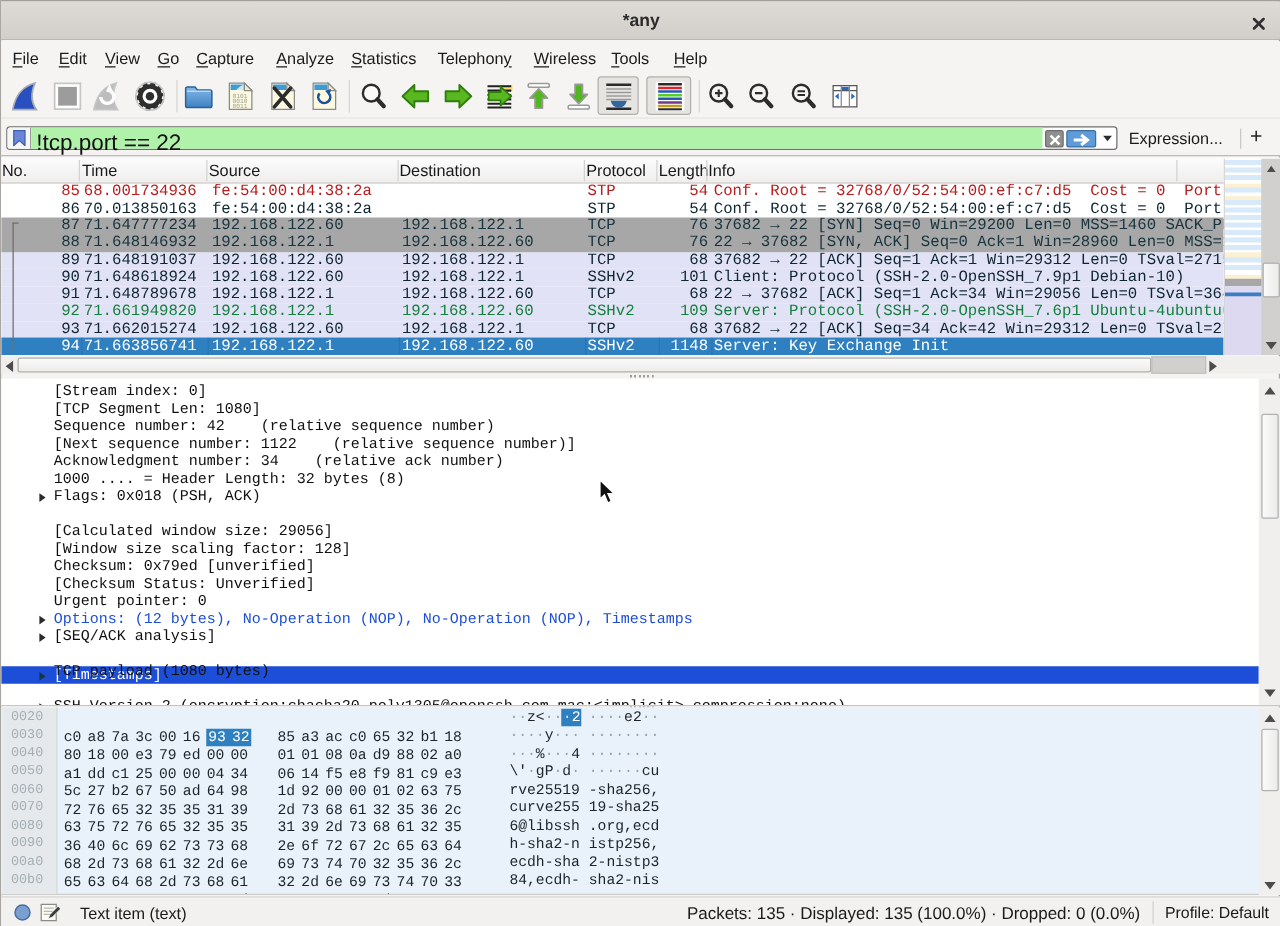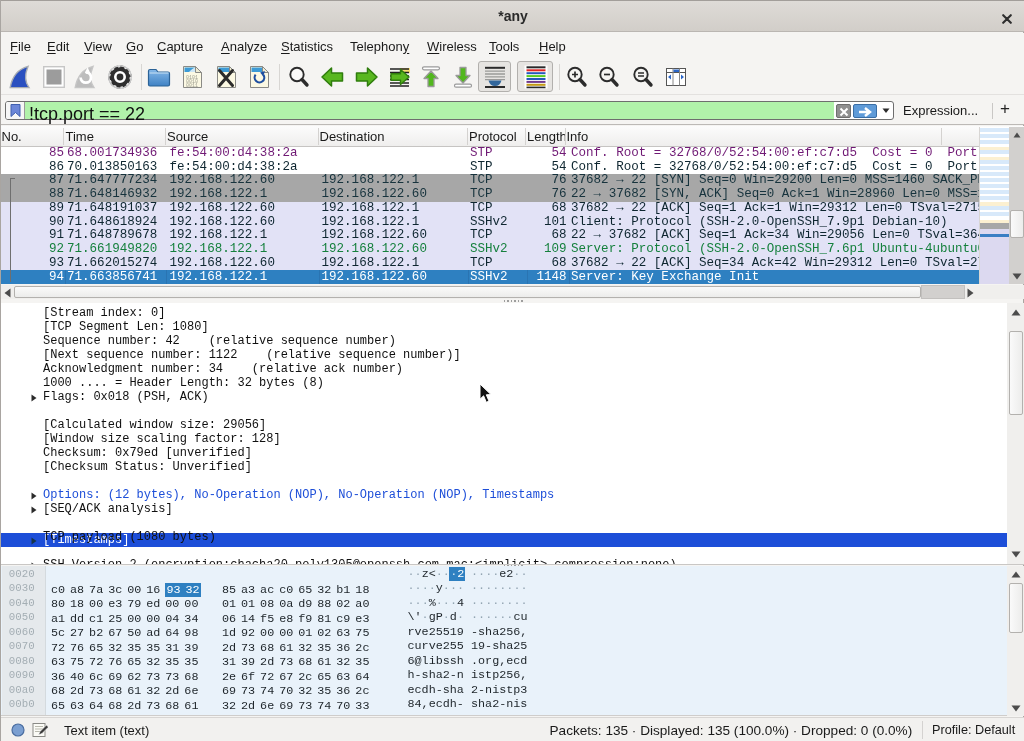--- a/index.html
+++ b/index.html
@@ -230,21 +230,21 @@
   <div class="hlbl" style="left:565.5px">Info</div>
   <div class="hsep" style="left:62px"></div>
   <div class="hsep" style="left:164px"></div>
   <div class="hsep" style="left:317px"></div>
   <div class="hsep" style="left:466px"></div>
   <div class="hsep" style="left:524px"></div>
   <div class="hsep" style="left:564px"></div>
   <div class="hsep" style="left:940px"></div>
 </div>
 <div class="abs" id="plrows">
-  <div class="prow" style="top:0.00px;background:#ffffff;color:#701a75"><span class="c-no">85</span><span class="c-t">68.001734936</span><span class="c-s">fe:54:00:d4:38:2a</span><span class="c-d"></span><span class="c-p">STP</span><span class="c-l">54</span><span class="c-i">Conf. Root = 32768/0/52:54:00:ef:c7:d5  Cost = 0  Port = 0x8005</span></div>
+  <div class="prow" style="top:0.00px;background:#ffffff;color:#b91c1c"><span class="c-no">85</span><span class="c-t">68.001734936</span><span class="c-s">fe:54:00:d4:38:2a</span><span class="c-d"></span><span class="c-p">STP</span><span class="c-l">54</span><span class="c-i">Conf. Root = 32768/0/52:54:00:ef:c7:d5  Cost = 0  Port = 0x8005</span></div>
   <div class="prow" style="top:13.75px;background:#ffffff;color:#0e2630"><span class="c-no">86</span><span class="c-t">70.013850163</span><span class="c-s">fe:54:00:d4:38:2a</span><span class="c-d"></span><span class="c-p">STP</span><span class="c-l">54</span><span class="c-i">Conf. Root = 32768/0/52:54:00:ef:c7:d5  Cost = 0  Port = 0x8005</span></div>
   <div class="prow" style="top:27.50px;background:#a7a7a7;color:#17333d"><span class="c-no">87</span><span class="c-t">71.647777234</span><span class="c-s">192.168.122.60</span><span class="c-d">192.168.122.1</span><span class="c-p">TCP</span><span class="c-l">76</span><span class="c-i">37682 → 22 [SYN] Seq=0 Win=29200 Len=0 MSS=1460 SACK_PERM=1 TSval=271566</span></div>
   <div class="prow" style="top:41.25px;background:#a7a7a7;color:#17333d"><span class="c-no">88</span><span class="c-t">71.648146932</span><span class="c-s">192.168.122.1</span><span class="c-d">192.168.122.60</span><span class="c-p">TCP</span><span class="c-l">76</span><span class="c-i">22 → 37682 [SYN, ACK] Seq=0 Ack=1 Win=28960 Len=0 MSS=1460 SACK_PERM=1 T</span></div>
   <div class="prow" style="top:55.00px;background:#e2e2f6;color:#0e2630"><span class="c-no">89</span><span class="c-t">71.648191037</span><span class="c-s">192.168.122.60</span><span class="c-d">192.168.122.1</span><span class="c-p">TCP</span><span class="c-l">68</span><span class="c-i">37682 → 22 [ACK] Seq=1 Ack=1 Win=29312 Len=0 TSval=2715663287 TSecr=3649</span></div>
   <div class="prow" style="top:68.75px;background:#e2e2f6;color:#0e2630"><span class="c-no">90</span><span class="c-t">71.648618924</span><span class="c-s">192.168.122.60</span><span class="c-d">192.168.122.1</span><span class="c-p">SSHv2</span><span class="c-l">101</span><span class="c-i">Client: Protocol (SSH-2.0-OpenSSH_7.9p1 Debian-10)</span></div>
   <div class="prow" style="top:82.50px;background:#e2e2f6;color:#0e2630"><span class="c-no">91</span><span class="c-t">71.648789678</span><span class="c-s">192.168.122.1</span><span class="c-d">192.168.122.60</span><span class="c-p">TCP</span><span class="c-l">68</span><span class="c-i">22 → 37682 [ACK] Seq=1 Ack=34 Win=29056 Len=0 TSval=3649559387 TSecr=271</span></div>
   <div class="prow" style="top:96.25px;background:#e2e2f6;color:#15803d"><span class="c-no">92</span><span class="c-t">71.661949820</span><span class="c-s">192.168.122.1</span><span class="c-d">192.168.122.60</span><span class="c-p">SSHv2</span><span class="c-l">109</span><span class="c-i">Server: Protocol (SSH-2.0-OpenSSH_7.6p1 Ubuntu-4ubuntu0.3)</span></div>
   <div class="prow" style="top:110.00px;background:#e2e2f6;color:#0e2630"><span class="c-no">93</span><span class="c-t">71.662015274</span><span class="c-s">192.168.122.60</span><span class="c-d">192.168.122.1</span><span class="c-p">TCP</span><span class="c-l">68</span><span class="c-i">37682 → 22 [ACK] Seq=34 Ack=42 Win=29312 Len=0 TSval=2715663300 TSecr=36</span></div>
   <div class="prow" style="top:123.75px;background:#2e80c1;color:#ffffff"><span class="c-no">94</span><span class="c-t">71.663856741</span><span class="c-s">192.168.122.1</span><span class="c-d">192.168.122.60</span><span class="c-p">SSHv2</span><span class="c-l">1148</span><span class="c-i">Server: Key Exchange Init</span><span style="position:absolute;left:63.5px;top:0;width:1px;height:13.75px;background:#2a74b2"></span><span style="position:absolute;left:165px;top:0;width:1px;height:13.75px;background:#2a74b2"></span><span style="position:absolute;left:317.5px;top:0;width:1px;height:13.75px;background:#2a74b2"></span><span style="position:absolute;left:466.5px;top:0;width:1px;height:13.75px;background:#2a74b2"></span><span style="position:absolute;left:526px;top:0;width:1px;height:13.75px;background:#2a74b2"></span><span style="position:absolute;left:568px;top:0;width:1px;height:13.75px;background:#2a74b2"></span></div>
   <div class="abs" style="left:9px;top:31px;width:1px;height:104px;background:#6f6f6f"></div>
@@ -303,20 +303,21 @@
   <div class="dline" style="top:45.0px;color:#101010"><span style="position:absolute;left:42px">[Next sequence number: 1122    (relative sequence number)]</span></div>
   <div class="dline" style="top:59.0px;color:#101010"><span style="position:absolute;left:42px">Acknowledgment number: 34    (relative ack number)</span></div>
   <div class="dline" style="top:73.0px;color:#101010"><span style="position:absolute;left:42px">1000 .... = Header Length: 32 bytes (8)</span></div>
   <div class="dline" style="top:87.0px;color:#101010"><svg style="position:absolute;left:29px;top:3.5px" width="8" height="8" viewBox="0 0 8 8">
           <path d="M1.5,0.5 L6.5,4 L1.5,7.5 z" fill="#2b2b2b"></path>
         </svg><span style="position:absolute;left:42px">Flags: 0x018 (PSH, ACK)</span></div>
   <div class="dline" style="top:115.0px;color:#101010"><span style="position:absolute;left:42px">[Calculated window size: 29056]</span></div>
   <div class="dline" style="top:129.0px;color:#101010"><span style="position:absolute;left:42px">[Window size scaling factor: 128]</span></div>
   <div class="dline" style="top:143.0px;color:#101010"><span style="position:absolute;left:42px">Checksum: 0x79ed [unverified]</span></div>
   <div class="dline" style="top:157.0px;color:#101010"><span style="position:absolute;left:42px">[Checksum Status: Unverified]</span></div>
+  <div class="dline" style="top:171.0px;color:#101010"><span style="position:absolute;left:42px">Urgent pointer: 0</span></div>
   <div class="dline" style="top:185.0px;color:#1d4ed8"><svg style="position:absolute;left:29px;top:3.5px" width="8" height="8" viewBox="0 0 8 8">
           <path d="M1.5,0.5 L6.5,4 L1.5,7.5 z" fill="#2b2b2b"></path>
         </svg><span style="position:absolute;left:42px">Options: (12 bytes), No-Operation (NOP), No-Operation (NOP), Timestamps</span></div>
   <div class="dline" style="top:199.0px;color:#101010"><svg style="position:absolute;left:29px;top:3.5px" width="8" height="8" viewBox="0 0 8 8">
           <path d="M1.5,0.5 L6.5,4 L1.5,7.5 z" fill="#2b2b2b"></path>
         </svg><span style="position:absolute;left:42px">[SEQ/ACK analysis]</span></div>
   <div class="dline" style="top:230px;background:#1d4ed8;color:#ffffff"><svg style="position:absolute;left:29px;top:3.5px" width="8" height="8" viewBox="0 0 8 8">
           <path d="M1.5,0.5 L6.5,4 L1.5,7.5 z" fill="#16344c"></path>
         </svg><span style="position:absolute;left:42px">[Timestamps]</span></div>
   <div class="dline" style="top:227.0px;color:#101010"><span style="position:absolute;left:42px">TCP payload (1080 bytes)</span></div>

